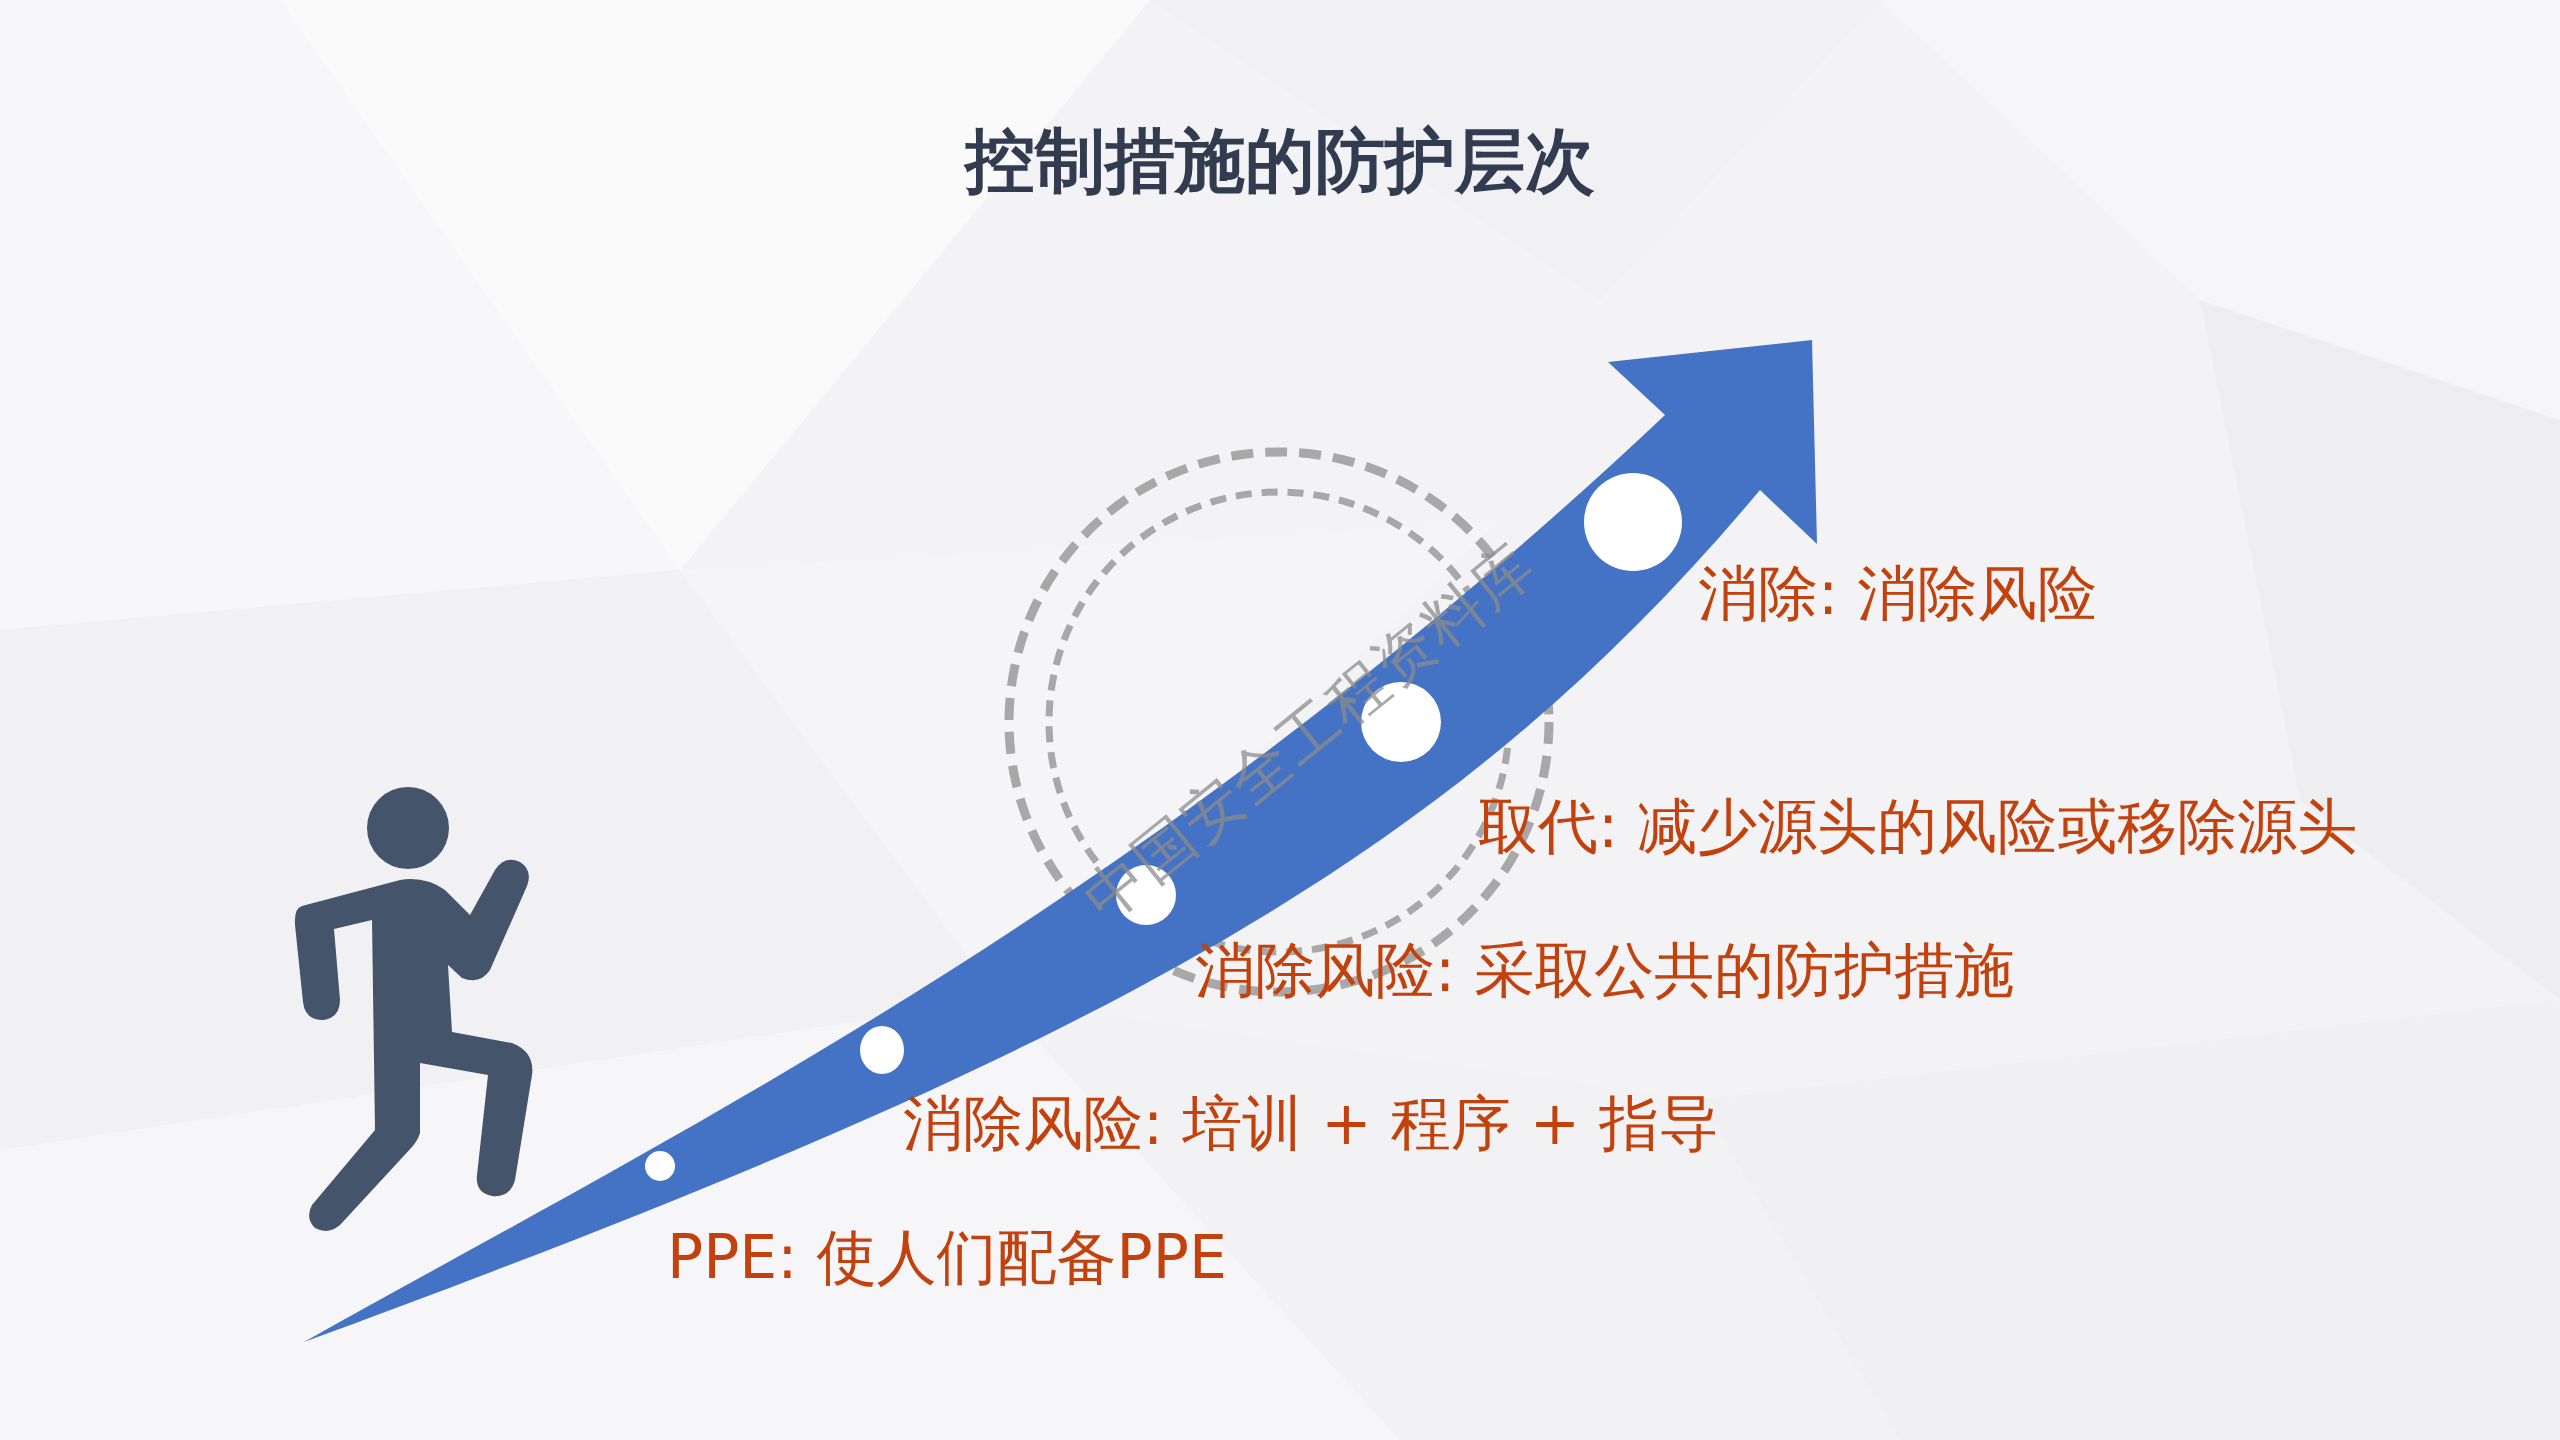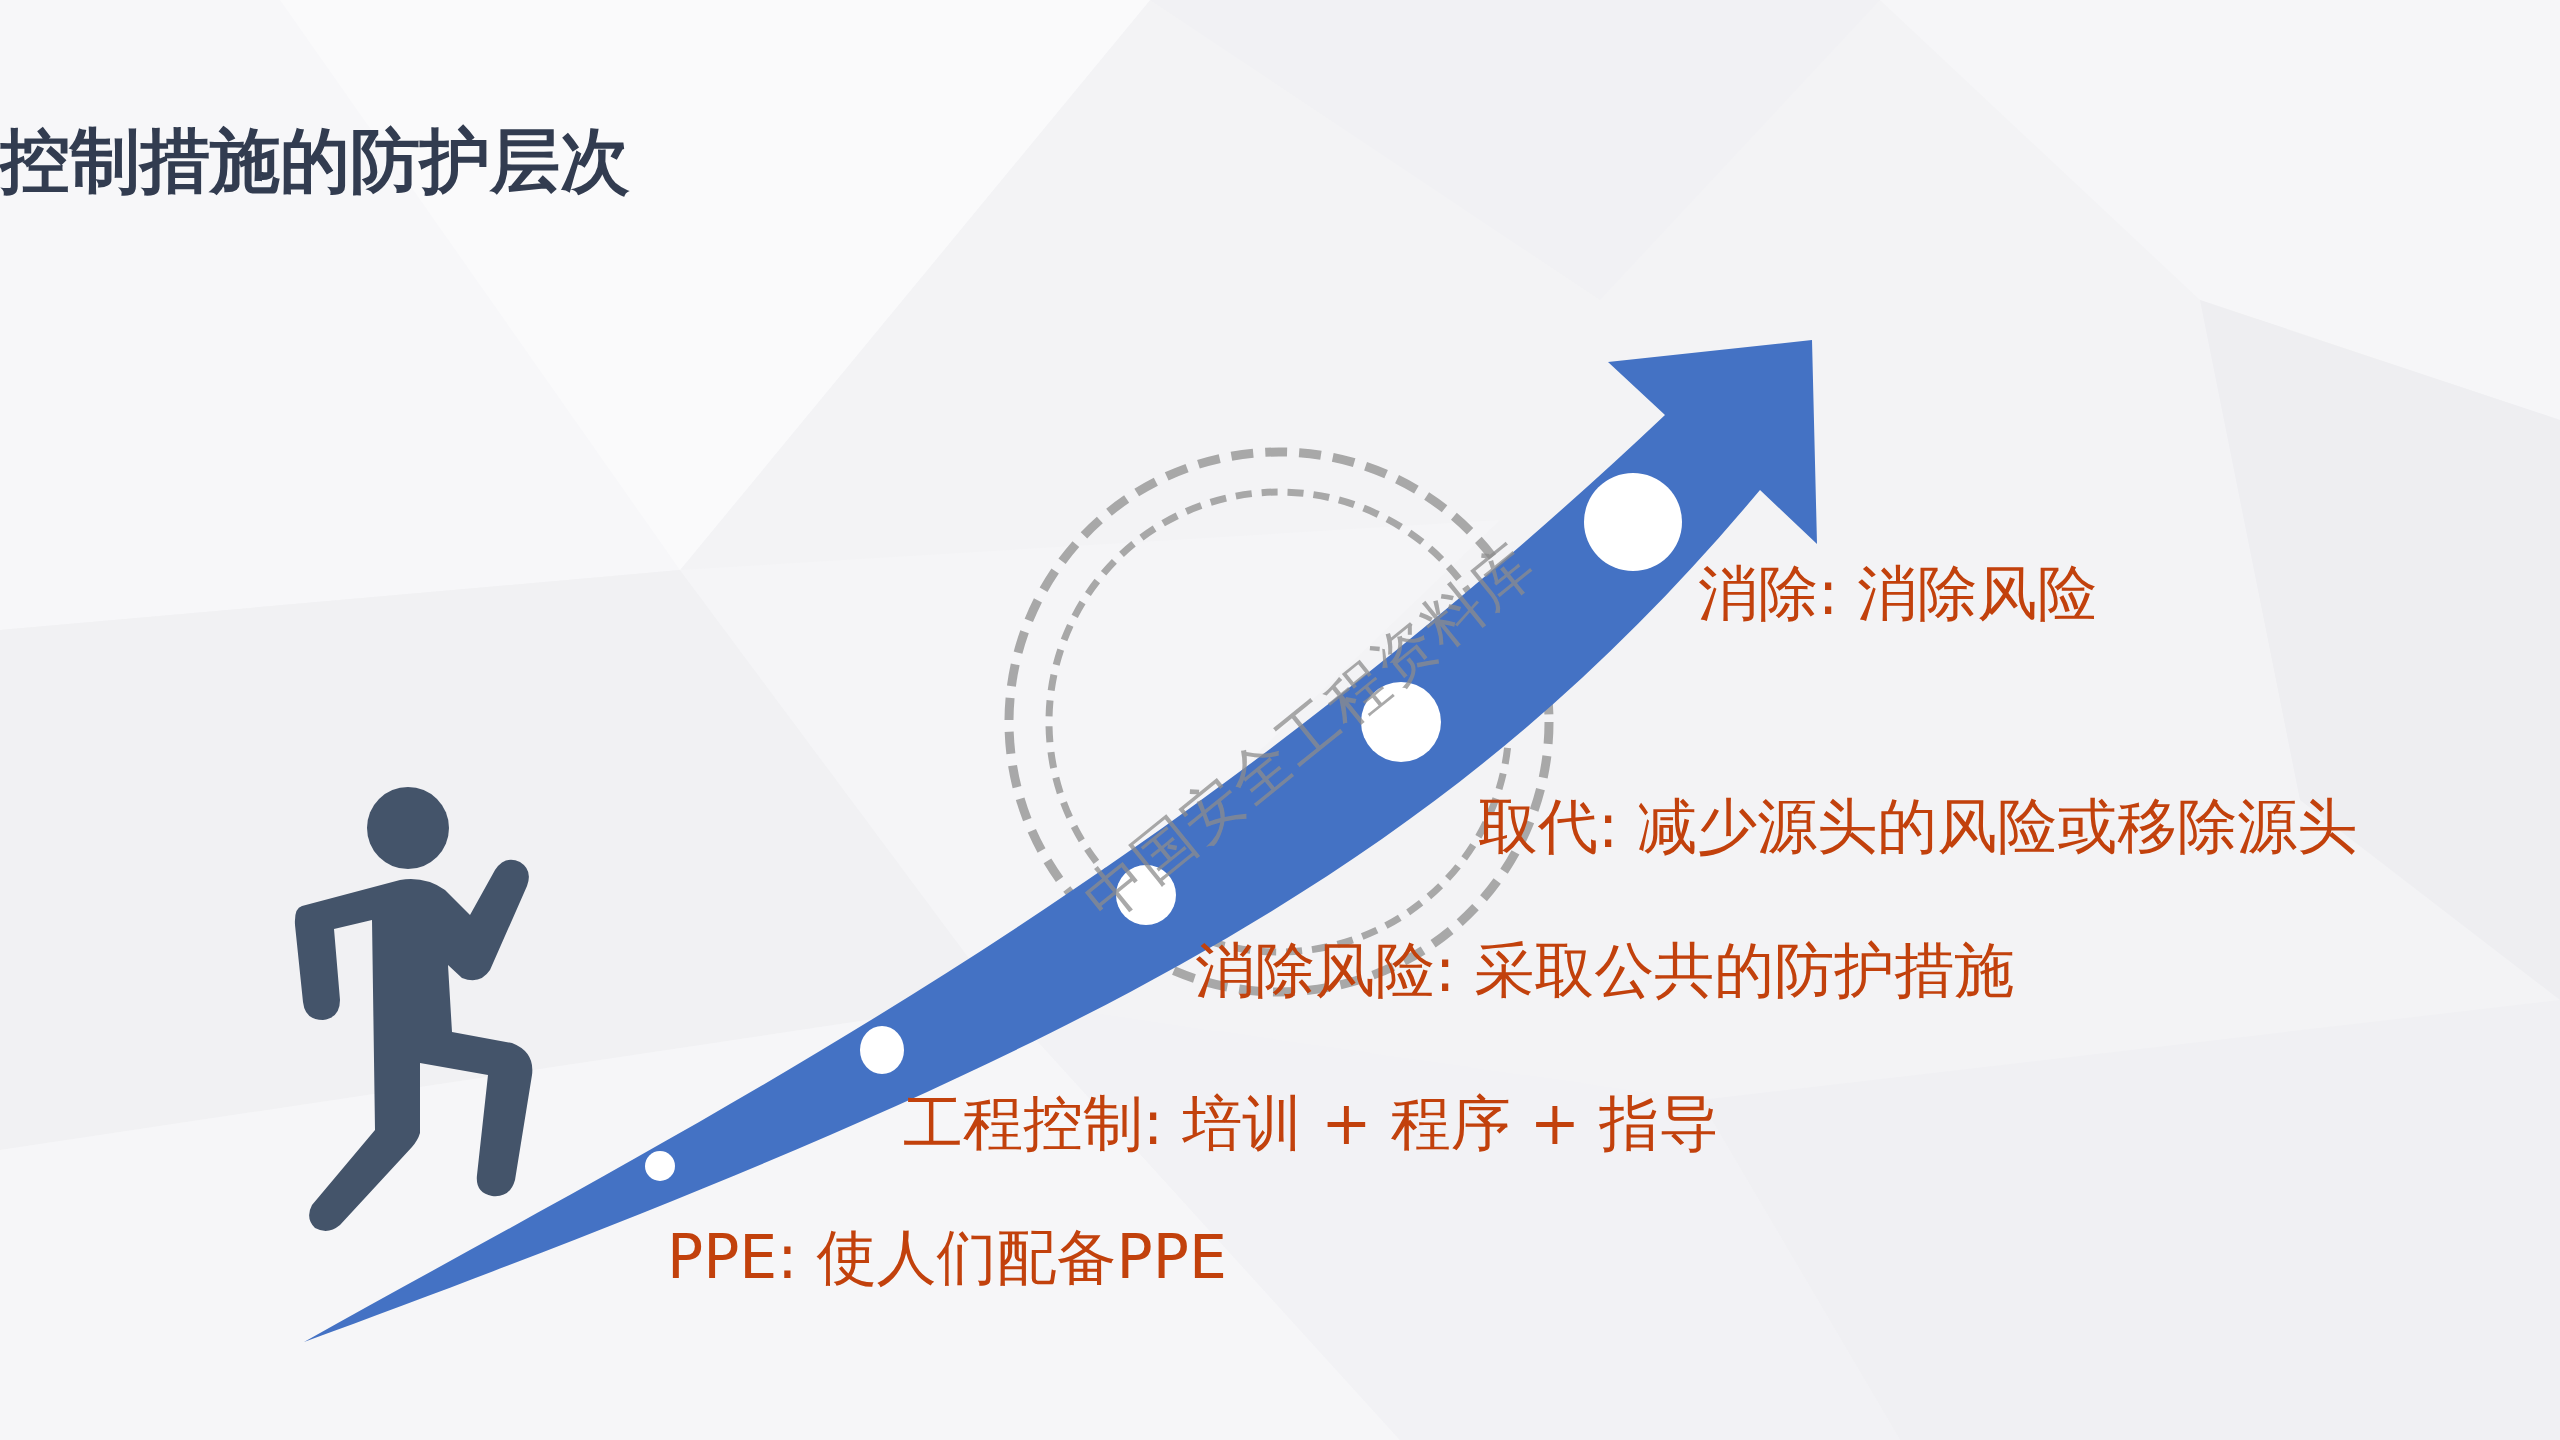--- a/index.html
+++ b/index.html
@@ -4,21 +4,21 @@
 <style>
   html, body { margin: 0; padding: 0; }
   body {
     width: 2560px; height: 1440px; overflow: hidden; position: relative;
     background: #f4f4f6;
     font-family: "DejaVu Sans", "Liberation Sans", sans-serif;
   }
   .bg { position: absolute; inset: 0; }
   .title {
     position: absolute; left: 0; width: 2560px; top: 115px;
-    text-align: left; font-size: 70px; font-weight: bold; color: #323c50;
+    text-align: center; font-size: 70px; font-weight: bold; color: #323c50;
     letter-spacing: 0px;
   }
   .diagram { position: absolute; left: 0; top: 0; width: 2560px; height: 1440px; }
   .label {
     position: absolute; font-size: 60px; color: #c2410c; white-space: nowrap;
     line-height: 1;
   }
   .watermark-text {
     position: absolute; left: 1030px; top: 692px; width: 560px;
     font-size: 60px; color: rgba(140,140,140,0.75);
@@ -72,14 +72,14 @@
     <ellipse cx="882" cy="1050" rx="22" ry="24"></ellipse>
     <ellipse cx="660" cy="1166" rx="15" ry="15"></ellipse>
   </g>
 </svg>
 
 <div class="watermark-text">中国安全工程资料库</div>
 
 <div class="label" style="left:1698px; top:563px;">消除: 消除风险</div>
 <div class="label" style="left:1478px; top:796px;">取代: 减少源头的风险或移除源头</div>
 <div class="label" style="left:1195px; top:940px;">消除风险: 采取公共的防护措施</div>
-<div class="label" style="left:903px; top:1093px;">工程控制: 培训 + 程序 + 指导</div>
+<div class="label" style="left:903px; top:1093px;">消除风险: 培训 + 程序 + 指导</div>
 <div class="label" style="left:660px; top:1227px;margin-left:7px;">PPE: 使人们配备PPE</div>
 
 </body></html>

